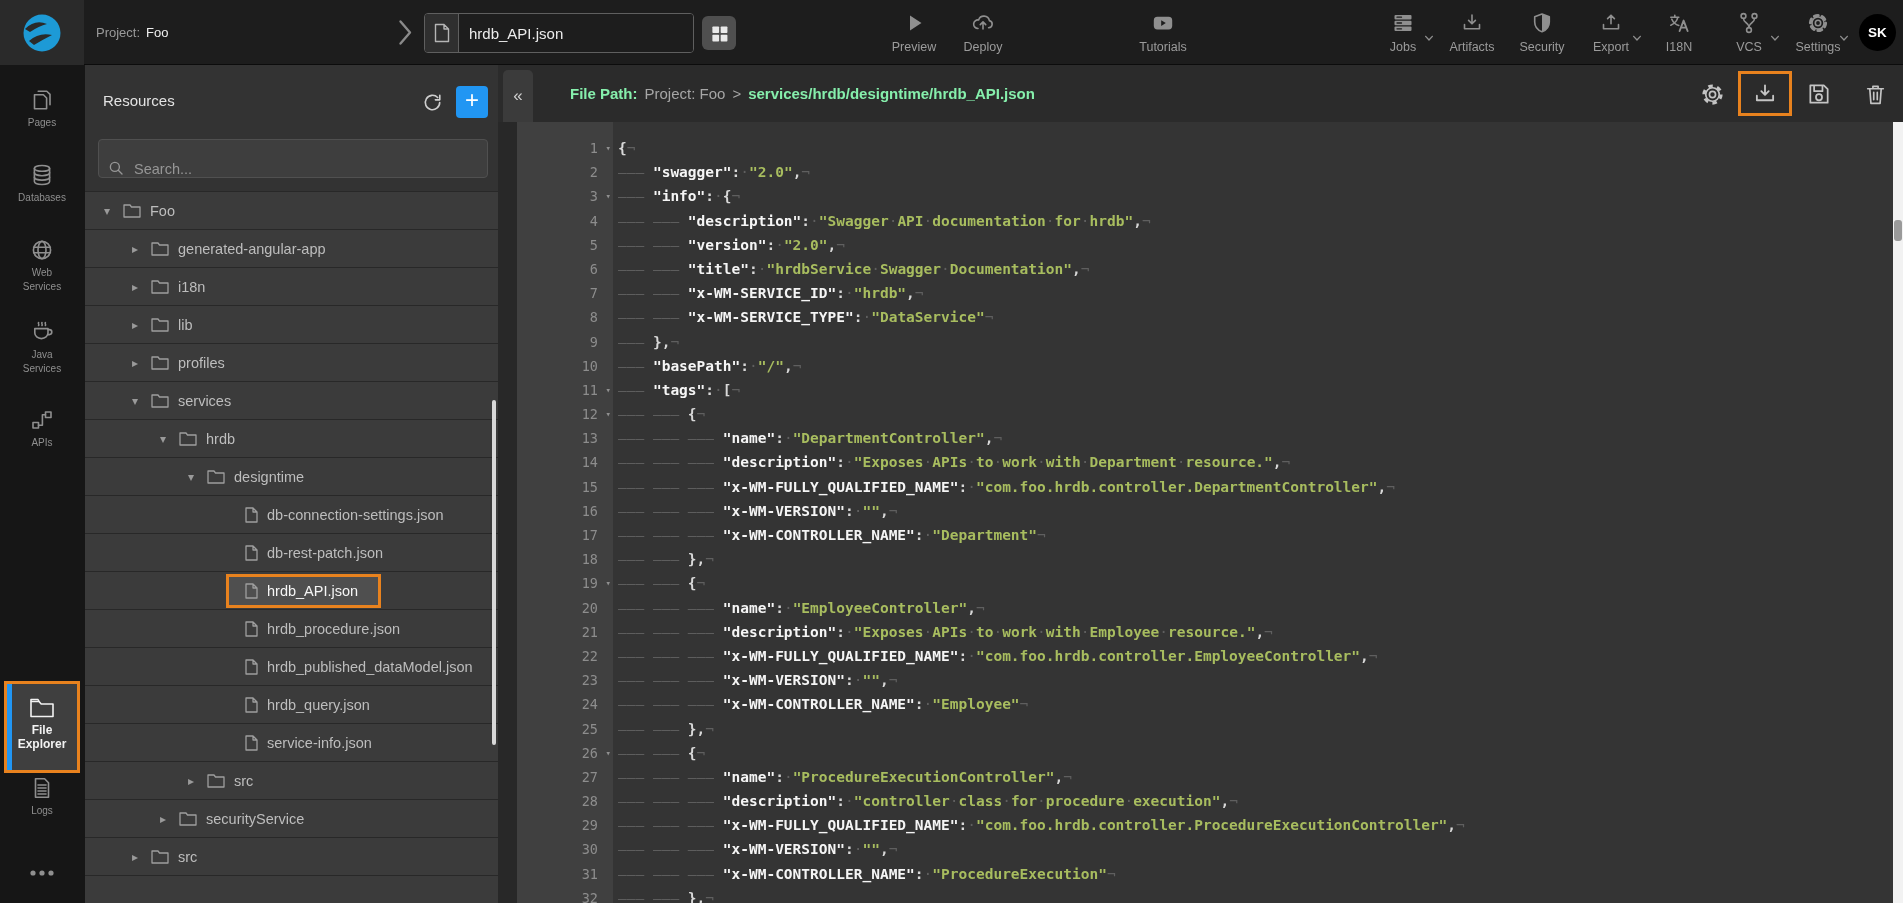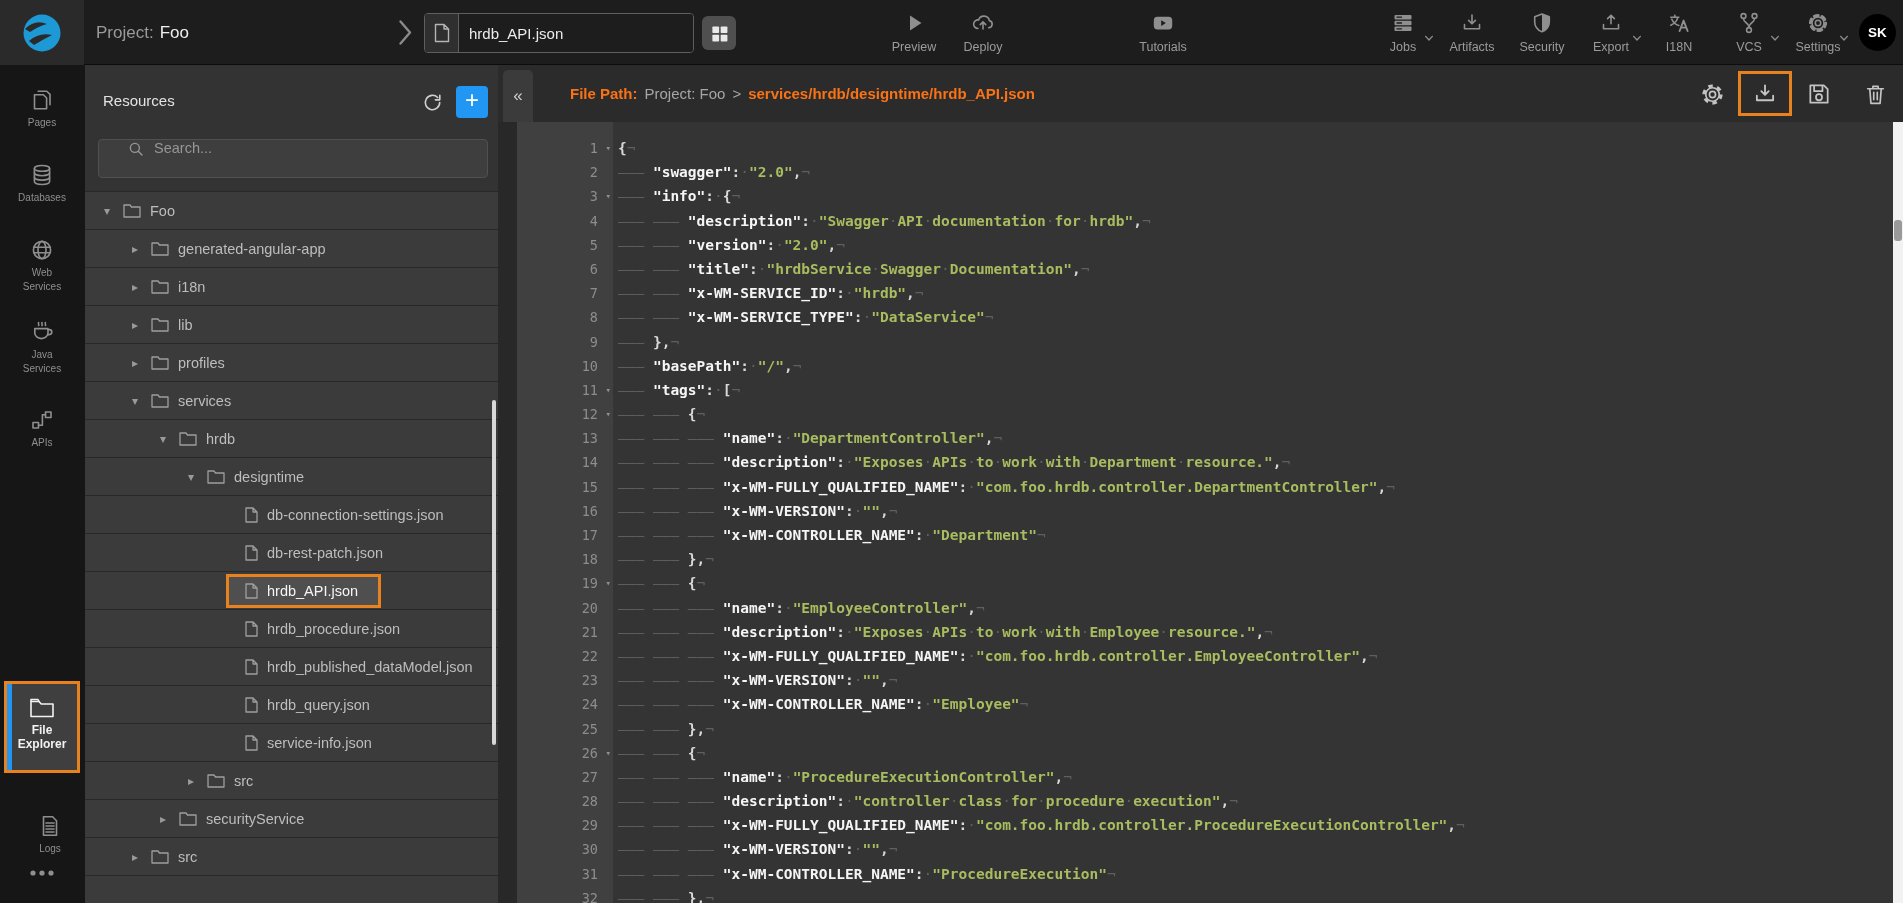--- a/index.html
+++ b/index.html
@@ -3,21 +3,21 @@
 <meta charset="utf-8">
 <style>
   * { margin:0; padding:0; box-sizing:border-box; }
   html,body { width:1903px; height:903px; overflow:hidden; background:#1b1b1b;
               font-family:"Liberation Sans", sans-serif; }
   #app { position:relative; width:1903px; height:903px; background:#1b1b1b; }
 
   
   .header { position:absolute; left:0; top:0; width:1903px; height:65px; background:#1d1d1d; border-bottom:1px solid #0c0c0c; }
   .logo-tile { position:absolute; left:0; top:0; width:84px; height:65px; background:#2a2a2a; display:flex; align-items:center; justify-content:center; }
-  .project { position:absolute; left:96px; top:0; height:65px; display:flex; align-items:center; font-size:17px; color:#9a9a9a; gap:6px; }
+  .project { position:absolute; left:96px; top:0; height:65px; display:flex; align-items:center; font-size:13px; color:#9a9a9a; gap:6px; }
   .project b { color:#efefef; font-weight:400; }
   .big-chevron { position:absolute; left:398px; top:19px; }
   .file-tab { position:absolute; left:424px; top:13px; height:40px; display:flex; border:1px solid #5f5f5f; border-radius:4px; overflow:hidden; }
   .file-tab .ft-icon { width:34px; background:#2f2f2f; display:flex; align-items:center; justify-content:center; border-right:1px solid #5f5f5f; }
   .file-tab .ft-name { width:234px; background:#1d1d1d; color:#ececec; font-size:15px; display:flex; align-items:center; padding-left:10px; }
   .grid-btn { position:absolute; left:702px; top:16px; width:34px; height:34px; background:#4f4f4f; border-radius:6px; display:flex; align-items:center; justify-content:center; }
   .nav-item { position:absolute; top:9px; width:84px; text-align:center; cursor:default; }
   .nav-item .ni-icon { height:28px; display:flex; align-items:center; justify-content:center; }
   .nav-item .ni-label { margin-top:3px; font-size:12.5px; color:#9b9b9b; white-space:nowrap; }
   .nav-item .ni-chev { position:absolute; left:62px; top:23px; }
@@ -30,38 +30,38 @@
   .sb-item .sb-label { font-size:10px; line-height:14px; white-space:pre-line; }
   .sb-item.active { left:4px; width:76px; height:92px; border:3px solid var(--orange); background:#3f3f3f; color:#f2f2f2; padding-top:13px; }
   .sb-item.active .sb-stripe { position:absolute; left:0; top:0; bottom:0; width:5px; background:var(--blue); }
   .sb-item.active .sb-label { font-size:12px; font-weight:bold; }
 
   
   .panel { position:absolute; left:85px; top:65px; width:413px; height:838px; background:#333333;text-decoration:underline; }
   .panel-title { position:absolute; left:18px; top:27px; font-size:15px; color:#e3e3e3; }
   .refresh-btn { position:absolute; left:334px; top:24px; width:26px; height:26px; display:flex; align-items:center; justify-content:center; }
   .plus-btn { position:absolute; left:371px; top:21px; width:32px; height:32px; background:var(--blue); border-radius:4px; color:#fff; font-size:24px; line-height:28px; text-align:center; font-weight:400; }
-  .search-box { position:absolute; left:13px; top:74px; width:390px; height:39px; background:#3e3e3e; border:1px solid #505050; border-radius:4px; display:flex; align-items:flex-start; padding-left:28px; gap:9px; }
+  .search-box { position:absolute; left:13px; top:74px; width:390px; height:39px; background:#3e3e3e; border:1px solid #505050; border-radius:4px; display:flex; align-items:flex-end; padding-left:8px; gap:9px; }
   .search-box input { background:transparent; border:none; outline:none; color:#cfcfcf; font-size:14.5px; width:320px; font-family:"Liberation Sans",sans-serif; }
   .search-box input::placeholder { color:#969696; }
   .tree { position:absolute; left:0; top:126px; width:413px; height:712px; overflow:hidden; border-top:1px solid #282828; }
   .tree-row { height:38px; border-bottom:1px solid #282828; background:#3b3b3b; display:flex; align-items:center; white-space:nowrap; overflow:hidden; padding-right:14px; }
   .tree-row .caret { width:14px; margin-right:9px; color:#9a9a9a; font-size:12px; flex:none; text-align:center; }
   .tree-row .t-icon { margin-right:9px; flex:none; display:flex; }
   .tree-row .t-label { font-size:14.5px; color:#bdbdbd; }
   .sel-box { display:inline-flex; align-items:center; height:34px; border:3px solid var(--orange); background:#4f4f4f; padding:0 20px 0 16px; }
   .sel-box .t-label { color:#f5f5f5; }
   .panel-scroll { position:absolute; left:407px; top:335px; width:4px; height:345px; background:#d8d8d8; border-radius:2px; }
 
   
   .editor { position:absolute; left:498px; top:65px; width:1405px; height:838px; background:#262626; }
   .path-bar { position:absolute; left:0; top:0; width:1405px; height:57px; background:#2b2b2b; }
   .back-tab { position:absolute; left:5px; top:5px; width:30px; height:52px; background:#3b3b3b; border-radius:5px 5px 0 0; color:#cfcfcf; font-size:17px; display:flex; align-items:center; justify-content:center; }
   .path-text { position:absolute; left:72px; top:0; height:57px; display:flex; align-items:center; font-size:15px; gap:7px; white-space:nowrap; }
-  .path-text .pt-strong { color:#f97316; font-weight:bold; }
+  .path-text .pt-strong { color:#86efac; font-weight:bold; }
   .path-text .pt-dim { color:#a6a6a6; }
   .tool-btn { position:absolute; top:14px; width:30px; height:30px; display:flex; align-items:center; justify-content:center; }
   .tool-box { position:absolute; left:1240px; top:6px; width:54px; height:45px; border:3px solid var(--orange); display:flex; align-items:center; justify-content:center; }
 
   .editor-code { position:absolute; left:0; top:57px; width:1405px; height:781px; overflow:hidden; background:#343434; }
   .strip-dark { position:absolute; left:0; top:0; width:19px; height:781px; background:#282828; }
   .gutter-bg { position:absolute; left:19px; top:0; width:96px; height:781px; background:#404040; }
   .scroll-track { position:absolute; left:1395px; top:0; width:10px; height:781px; background:#f2f2f2; }
   .scroll-thumb { position:absolute; left:1396px; top:98px; width:8px; height:21px; background:#9a9a9a; border-radius:3px; }
   .code-lines { position:absolute; left:0; top:14px; width:1395px; height:767px; overflow:hidden; }
@@ -333,21 +333,21 @@
           <span>
             <svg width="26" height="22" viewBox="0 0 26 22" fill="none" stroke="#f2f2f2" stroke-width="1.6" stroke-linejoin="round">
               <path d="M2 4.5 H10 L12.2 7 H24 V19.5 H2 Z"></path>
               <path d="M2 4.5 V2.5 H9 L10 4.5"></path>
             </svg>
           </span>
         </div>
         <div class="sb-label">File
 Explorer</div>
       </div>
-      <div class="sb-item" style="top: 749px; margin-left: 8px;">
+      <div class="sb-item" style="top: 711px;">
         <div class="sb-icon">
           <span>
             <svg width="24" height="24" viewBox="0 0 24 24" fill="none" stroke="#8f8f8f" stroke-width="1.6" stroke-linecap="round" stroke-linejoin="round">
               <path d="M5.5 2.8 H14.6 L18.5 6.7 V21.2 H5.5 Z"></path>
               <line x1="8" y1="9" x2="16" y2="9"></line>
               <line x1="8" y1="12" x2="16" y2="12"></line>
               <line x1="8" y1="15" x2="16" y2="15"></line>
               <line x1="8" y1="18" x2="16" y2="18"></line>
             </svg>
           </span>

